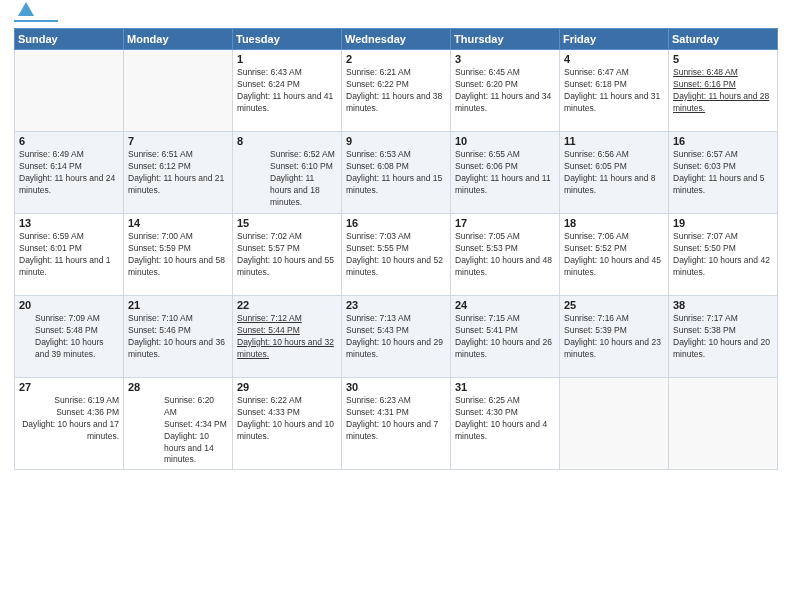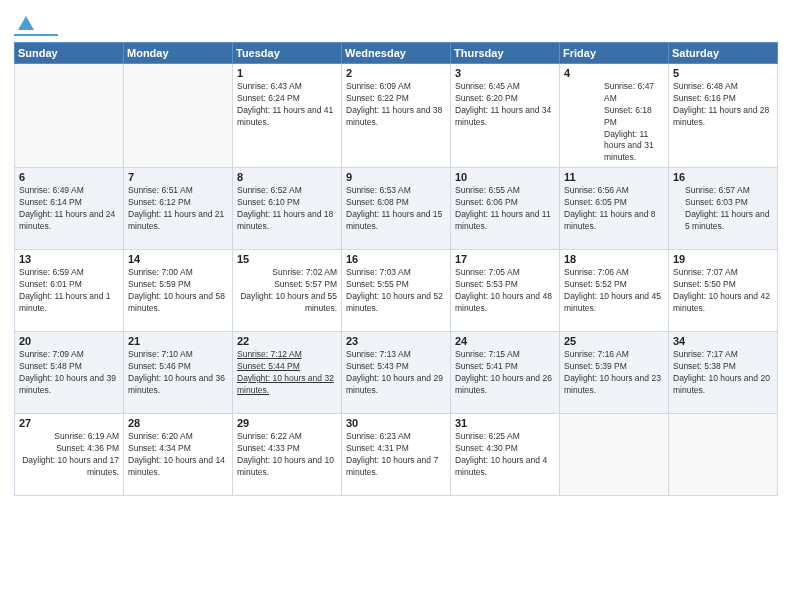--- a/index.html
+++ b/index.html
@@ -8,21 +8,21 @@
       background: #fff;
       width: 792px;
       height: 612px;
       overflow: hidden;
     }
     .page {
       width: 792px;
       height: 436px;
       display: flex;
       flex-direction: column;
-      padding: 14px 14px 8px 14px;
+      padding: 0 14px 8px 14px;
     }
     .header {
       display: flex;
       justify-content: space-between;
       align-items: flex-start;
       margin-bottom: 6px;
     }
     .logo {
       display: flex;
       flex-direction: column;
@@ -124,59 +124,59 @@
           <td class="empty"></td>
           <td class="empty"></td>
           <td>
             <span class="day-number">1</span>
             <div class="day-info" style="white-space: pre-line;">Sunrise: 6:43 AM
 Sunset: 6:24 PM
 Daylight: 11 hours and 41 minutes.</div>
           </td>
           <td>
             <span class="day-number">2</span>
-            <div class="day-info" style="white-space: pre-line;">Sunrise: 6:09 AM
+            <div class="day-info" style="white-space: pre-line;">Sunrise: 6:21 AM
 Sunset: 6:22 PM
 Daylight: 11 hours and 38 minutes.</div>
           </td>
           <td>
             <span class="day-number">3</span>
             <div class="day-info" style="white-space: pre-line;">Sunrise: 6:45 AM
 Sunset: 6:20 PM
 Daylight: 11 hours and 34 minutes.</div>
           </td>
           <td>
             <span class="day-number">4</span>
-            <div class="day-info" style="white-space: pre-line; margin-left: 40px;">Sunrise: 6:47 AM
+            <div class="day-info" style="white-space: pre-line;">Sunrise: 6:47 AM
 Sunset: 6:18 PM
 Daylight: 11 hours and 31 minutes.</div>
           </td>
           <td>
             <span class="day-number">5</span>
-            <div class="day-info" style="white-space: pre-line;">Sunrise: 6:48 AM
+            <div class="day-info" style="white-space: pre-line; text-decoration: underline;">Sunrise: 6:48 AM
 Sunset: 6:16 PM
 Daylight: 11 hours and 28 minutes.</div>
           </td>
         </tr>
         <tr>
           <td>
             <span class="day-number">6</span>
             <div class="day-info" style="white-space: pre-line;">Sunrise: 6:49 AM
 Sunset: 6:14 PM
 Daylight: 11 hours and 24 minutes.</div>
           </td>
           <td>
             <span class="day-number">7</span>
             <div class="day-info" style="white-space: pre-line;">Sunrise: 6:51 AM
 Sunset: 6:12 PM
 Daylight: 11 hours and 21 minutes.</div>
           </td>
           <td>
             <span class="day-number">8</span>
-            <div class="day-info" style="white-space: pre-line;">Sunrise: 6:52 AM
+            <div class="day-info" style="white-space: pre-line; margin-left: 33px;">Sunrise: 6:52 AM
 Sunset: 6:10 PM
 Daylight: 11 hours and 18 minutes.</div>
           </td>
           <td>
             <span class="day-number">9</span>
             <div class="day-info" style="white-space: pre-line;">Sunrise: 6:53 AM
 Sunset: 6:08 PM
 Daylight: 11 hours and 15 minutes.</div>
           </td>
           <td>
@@ -186,41 +186,41 @@
 Daylight: 11 hours and 11 minutes.</div>
           </td>
           <td>
             <span class="day-number">11</span>
             <div class="day-info" style="white-space: pre-line;">Sunrise: 6:56 AM
 Sunset: 6:05 PM
 Daylight: 11 hours and 8 minutes.</div>
           </td>
           <td>
             <span class="day-number">16</span>
-            <div class="day-info" style="white-space: pre-line; margin-left: 12px;">Sunrise: 6:57 AM
+            <div class="day-info" style="white-space: pre-line;">Sunrise: 6:57 AM
 Sunset: 6:03 PM
 Daylight: 11 hours and 5 minutes.</div>
           </td>
         </tr>
         <tr>
           <td>
             <span class="day-number">13</span>
             <div class="day-info" style="white-space: pre-line;">Sunrise: 6:59 AM
 Sunset: 6:01 PM
 Daylight: 11 hours and 1 minute.</div>
           </td>
           <td>
             <span class="day-number">14</span>
             <div class="day-info" style="white-space: pre-line;">Sunrise: 7:00 AM
 Sunset: 5:59 PM
 Daylight: 10 hours and 58 minutes.</div>
           </td>
           <td>
             <span class="day-number">15</span>
-            <div class="day-info" style="white-space: pre-line; text-align: right;">Sunrise: 7:02 AM
+            <div class="day-info" style="white-space: pre-line;">Sunrise: 7:02 AM
 Sunset: 5:57 PM
 Daylight: 10 hours and 55 minutes.</div>
           </td>
           <td>
             <span class="day-number">16</span>
             <div class="day-info" style="white-space: pre-line;">Sunrise: 7:03 AM
 Sunset: 5:55 PM
 Daylight: 10 hours and 52 minutes.</div>
           </td>
           <td>
@@ -238,21 +238,21 @@
           <td>
             <span class="day-number">19</span>
             <div class="day-info" style="white-space: pre-line;">Sunrise: 7:07 AM
 Sunset: 5:50 PM
 Daylight: 10 hours and 42 minutes.</div>
           </td>
         </tr>
         <tr>
           <td>
             <span class="day-number">20</span>
-            <div class="day-info" style="white-space: pre-line;">Sunrise: 7:09 AM
+            <div class="day-info" style="white-space: pre-line; margin-left: 16px;">Sunrise: 7:09 AM
 Sunset: 5:48 PM
 Daylight: 10 hours and 39 minutes.</div>
           </td>
           <td>
             <span class="day-number">21</span>
             <div class="day-info" style="white-space: pre-line;">Sunrise: 7:10 AM
 Sunset: 5:46 PM
 Daylight: 10 hours and 36 minutes.</div>
           </td>
           <td>
@@ -273,36 +273,36 @@
 Sunset: 5:41 PM
 Daylight: 10 hours and 26 minutes.</div>
           </td>
           <td>
             <span class="day-number">25</span>
             <div class="day-info" style="white-space: pre-line;">Sunrise: 7:16 AM
 Sunset: 5:39 PM
 Daylight: 10 hours and 23 minutes.</div>
           </td>
           <td>
-            <span class="day-number">34</span>
+            <span class="day-number">38</span>
             <div class="day-info" style="white-space: pre-line;">Sunrise: 7:17 AM
 Sunset: 5:38 PM
 Daylight: 10 hours and 20 minutes.</div>
           </td>
         </tr>
         <tr>
           <td>
             <span class="day-number">27</span>
             <div class="day-info" style="white-space: pre-line; text-align: right;">Sunrise: 6:19 AM
 Sunset: 4:36 PM
 Daylight: 10 hours and 17 minutes.</div>
           </td>
           <td>
             <span class="day-number">28</span>
-            <div class="day-info" style="white-space: pre-line;">Sunrise: 6:20 AM
+            <div class="day-info" style="white-space: pre-line; margin-left: 36px;">Sunrise: 6:20 AM
 Sunset: 4:34 PM
 Daylight: 10 hours and 14 minutes.</div>
           </td>
           <td>
             <span class="day-number">29</span>
             <div class="day-info" style="white-space: pre-line;">Sunrise: 6:22 AM
 Sunset: 4:33 PM
 Daylight: 10 hours and 10 minutes.</div>
           </td>
           <td>

